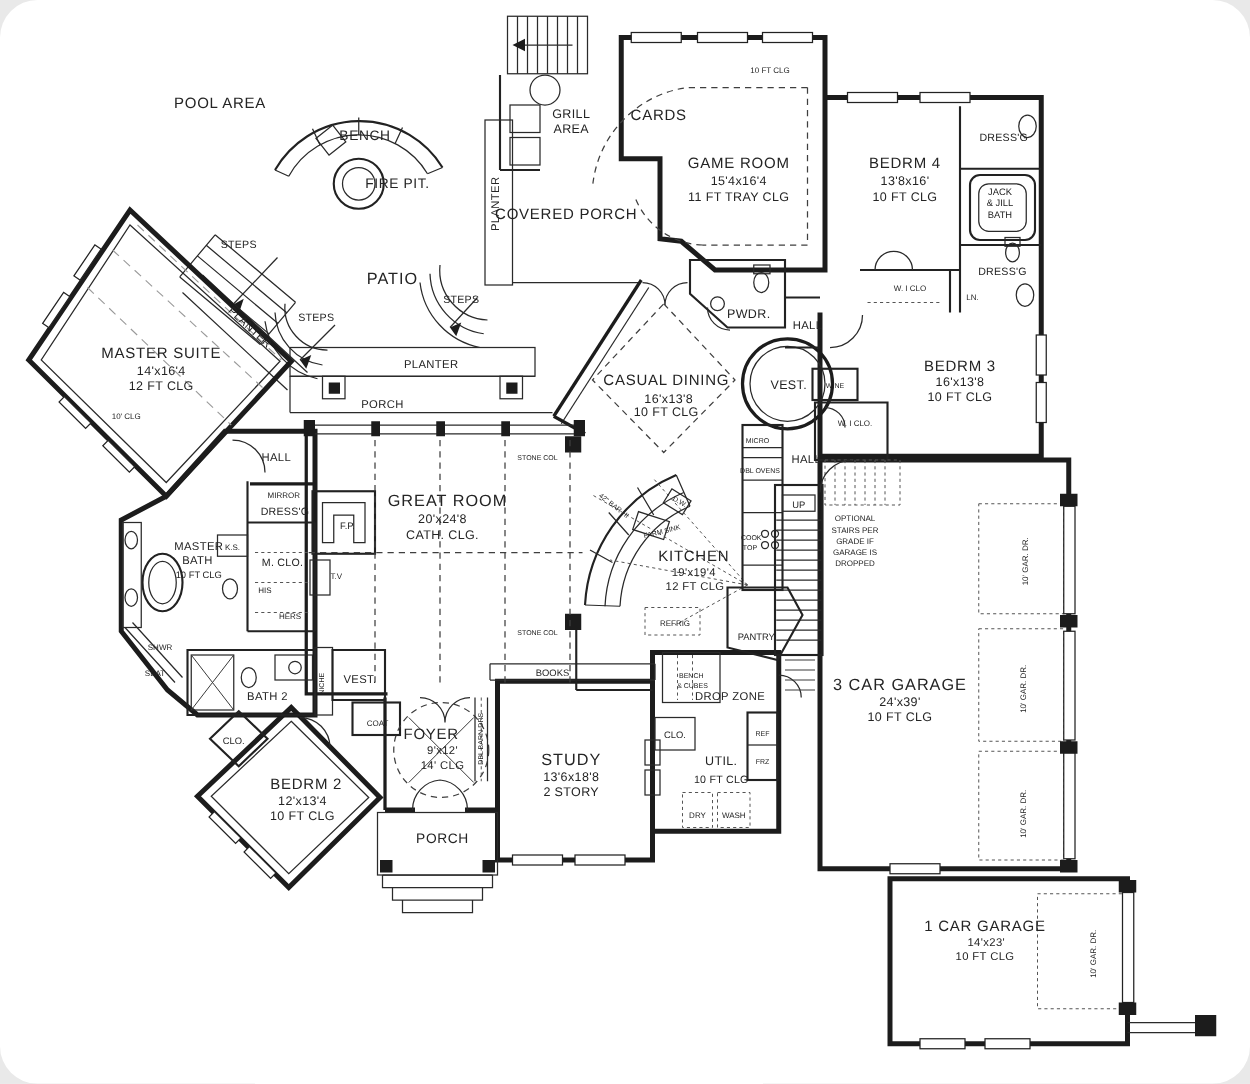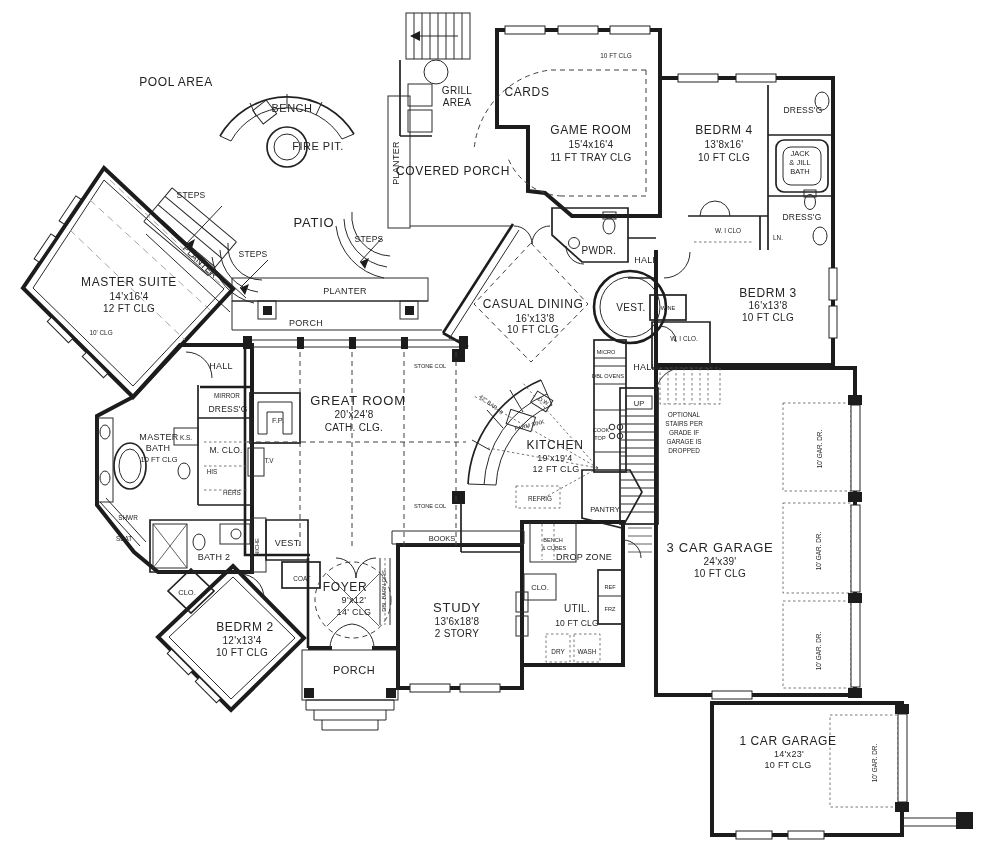--- a/index.html
+++ b/index.html
@@ -1,17 +1,17 @@
 <!DOCTYPE html>
 <html><head>
 <meta charset="utf-8">
 <style>
   html,body{margin:0;padding:0;background:#e9e9e9;}
   #canvas{position:relative;width:1000px;height:867px;background:#ffffff;margin:0 auto;
-          font-family:"Liberation Sans",sans-serif;}
+          font-family:"Liberation Sans",sans-serif;border-radius:30px;}
   svg{display:block}
   
   .w4{stroke:#1c1c1c;stroke-width:4;fill:none;stroke-linejoin:miter}
   .w3{stroke:#1c1c1c;stroke-width:2.6;fill:none}
   .w2{stroke:#222;stroke-width:1.7;fill:none}
   .w1{stroke:#2a2a2a;stroke-width:1;fill:none}
   .wt{stroke:#3a3a3a;stroke-width:.8;fill:none}
   .win{stroke:#222;stroke-width:1;fill:#ffffff}
   .dash{stroke:#3f3f3f;stroke-width:1;fill:none;stroke-dasharray:5 4}
   .dash2{stroke:#555;stroke-width:.8;fill:none;stroke-dasharray:2.5 2.5}

